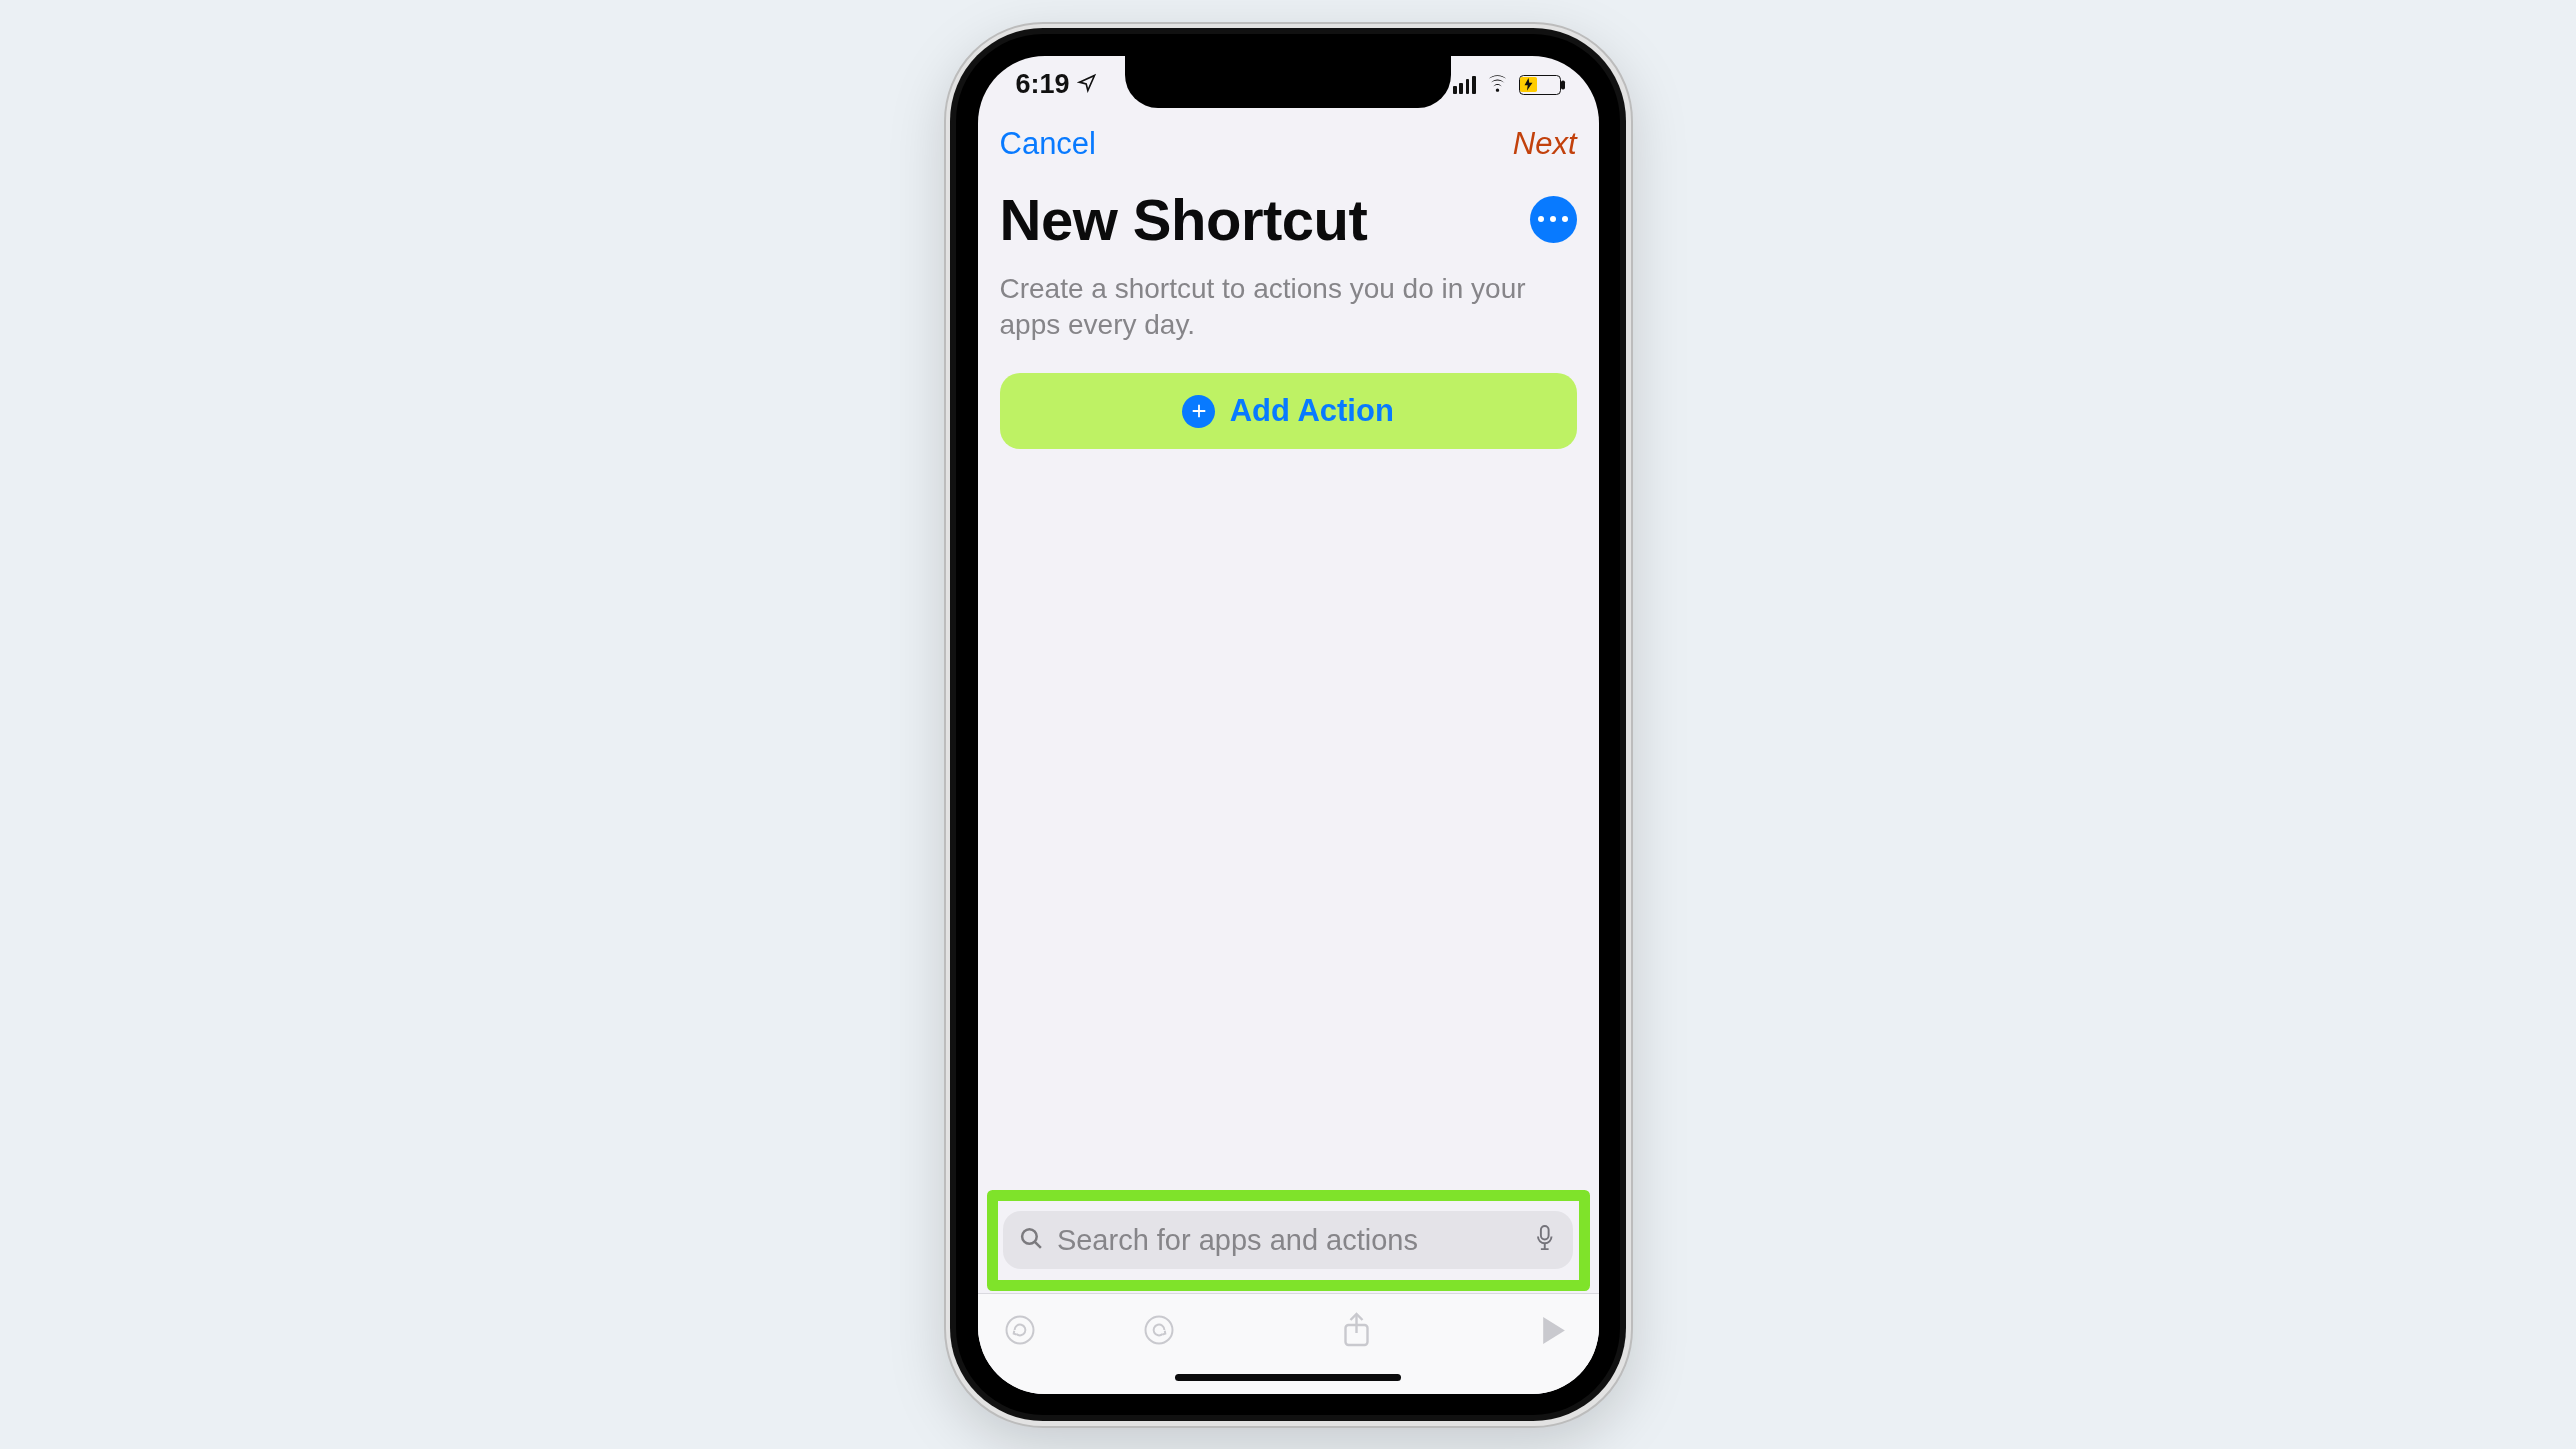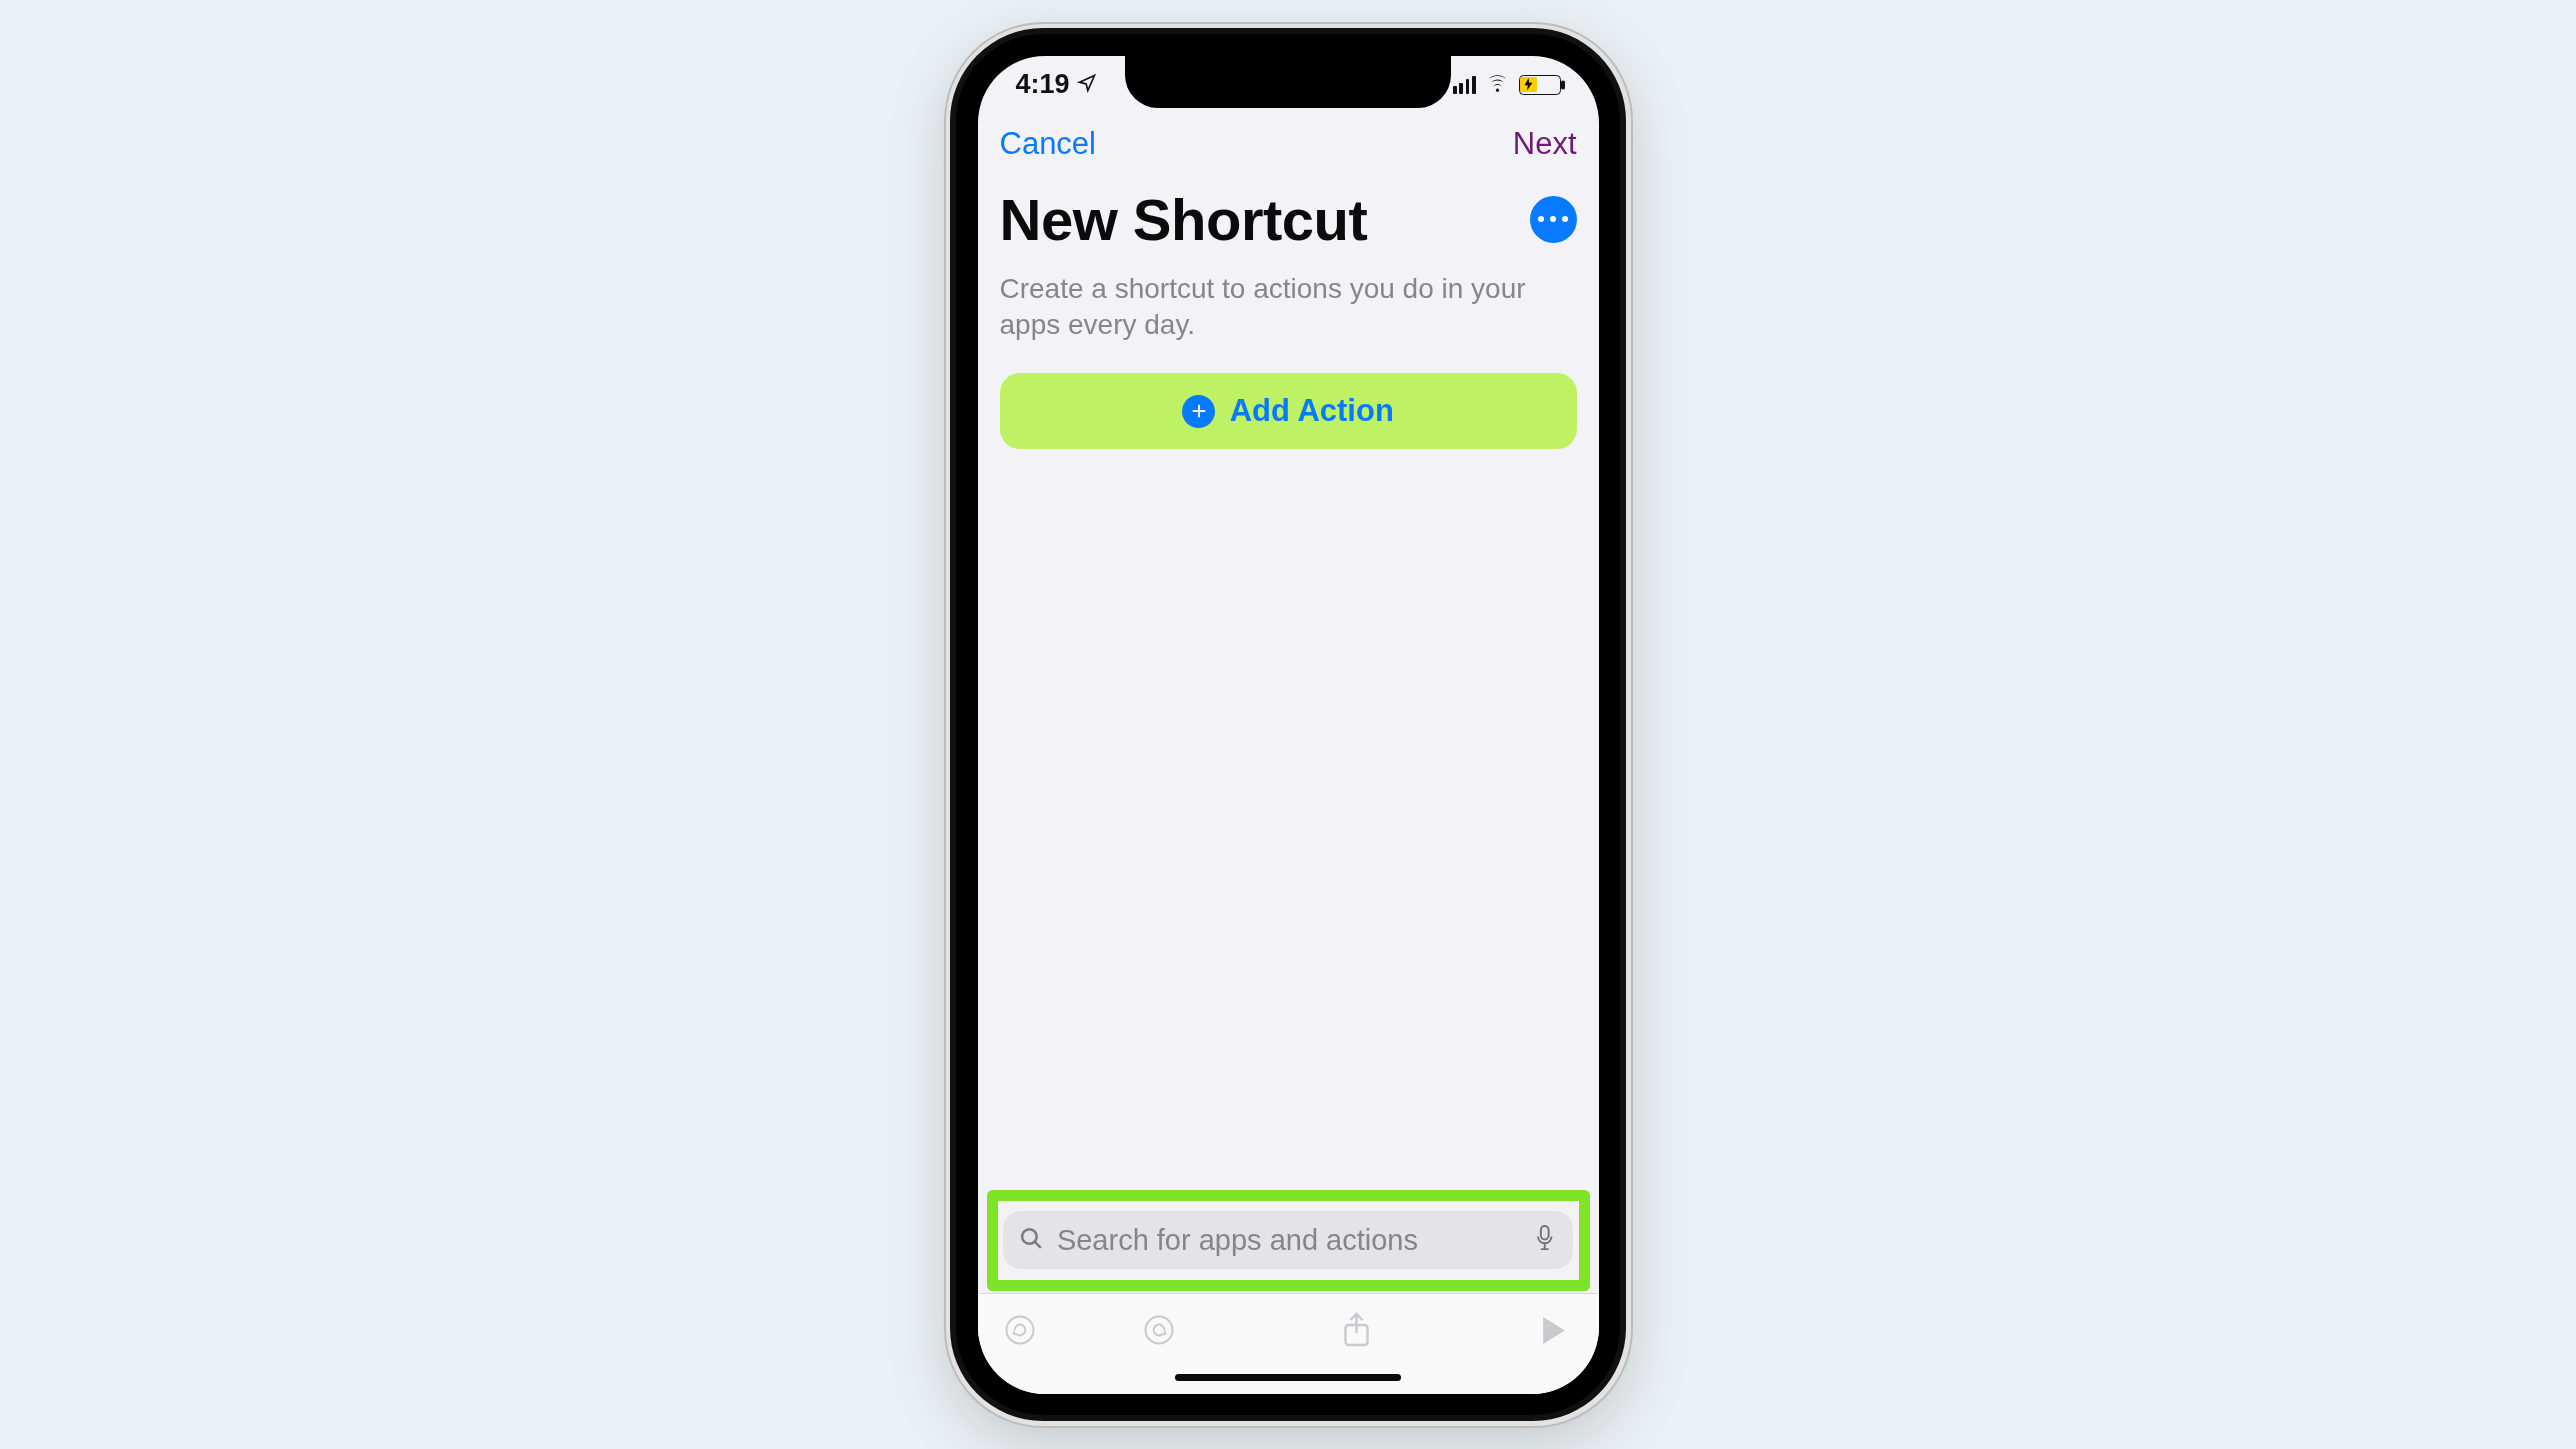--- a/index.html
+++ b/index.html
@@ -105,21 +105,21 @@
       inset: 0;
       padding-top: 58px;
     }
     .navbar {
       display:flex; align-items:center; justify-content:space-between;
       padding: 12.7px 22px 7.2px 22px;
       font-size: 31px;
       gap: 36px;
     }
     .nav-cancel { color:#087aff; }
-    .nav-next { color:#701a75; }
+    .nav-next { color:#c2410c;font-style:italic; }
     .title-row {
       display:flex; align-items:center; justify-content:space-between;
       padding: 16.3px 22px 5.4px 22px;
     }
     .page-title {
       font-size: 58px; font-weight: 700; letter-spacing: -0.5px; color:#0b0b0c;
     }
     .more-btn {
       width: 47px; height: 47px; border-radius: 50%;
       background:#087aff; display:flex; align-items:center; justify-content:center;
@@ -173,21 +173,21 @@
 
 <div class="phone-wrap">
   <div class="phone-frame"></div>
   <div class="phone-frame-inner"></div>
   <div class="phone-bezel"></div>
   <div class="phone-screen">
     <div class="notch"></div>
 
     <div class="status-bar">
       <div class="status-left">
-        <span>4:19</span>
+        <span>6:19</span>
         <span class="loc-arrow">
           <svg width="20" height="20" viewBox="0 0 24 24" fill="none" stroke="#111" stroke-width="2">
             <path d="M3 11 L21 3 L13 21 L11 13 Z" fill="none"></path>
           </svg>
         </span>
       </div>
       <div class="status-right">
         <span class="cell-bars">
           <i></i>
             <i></i>

